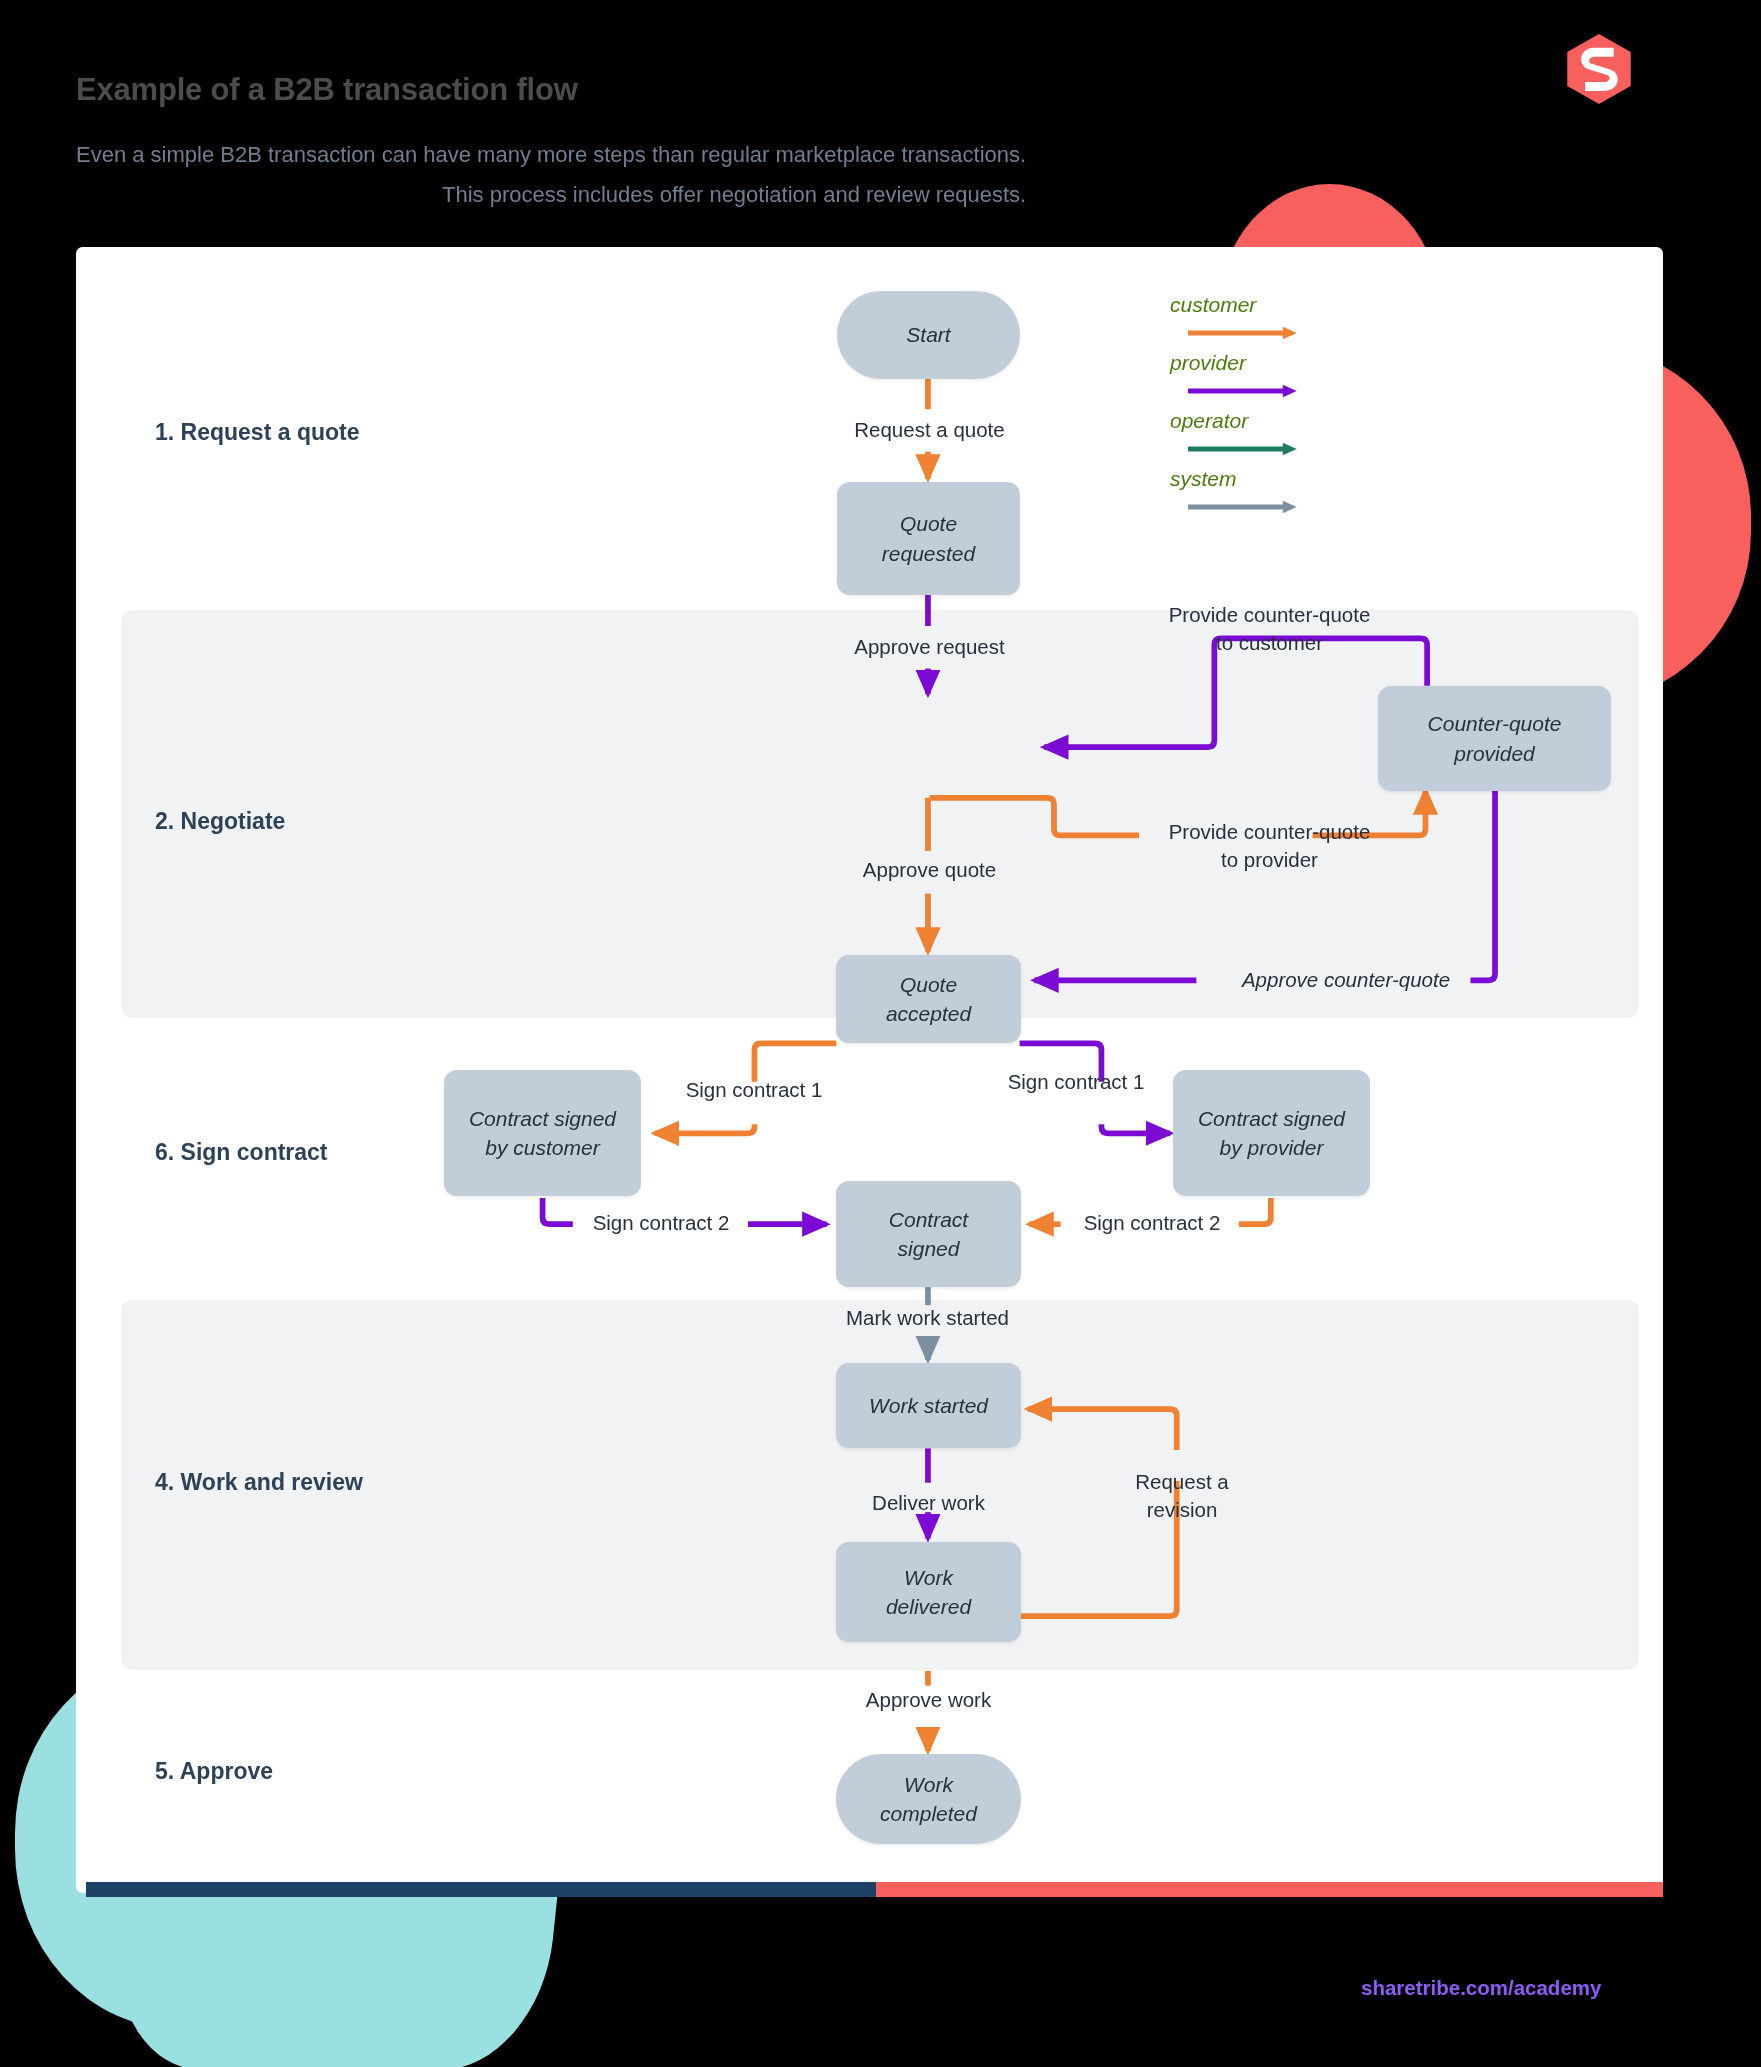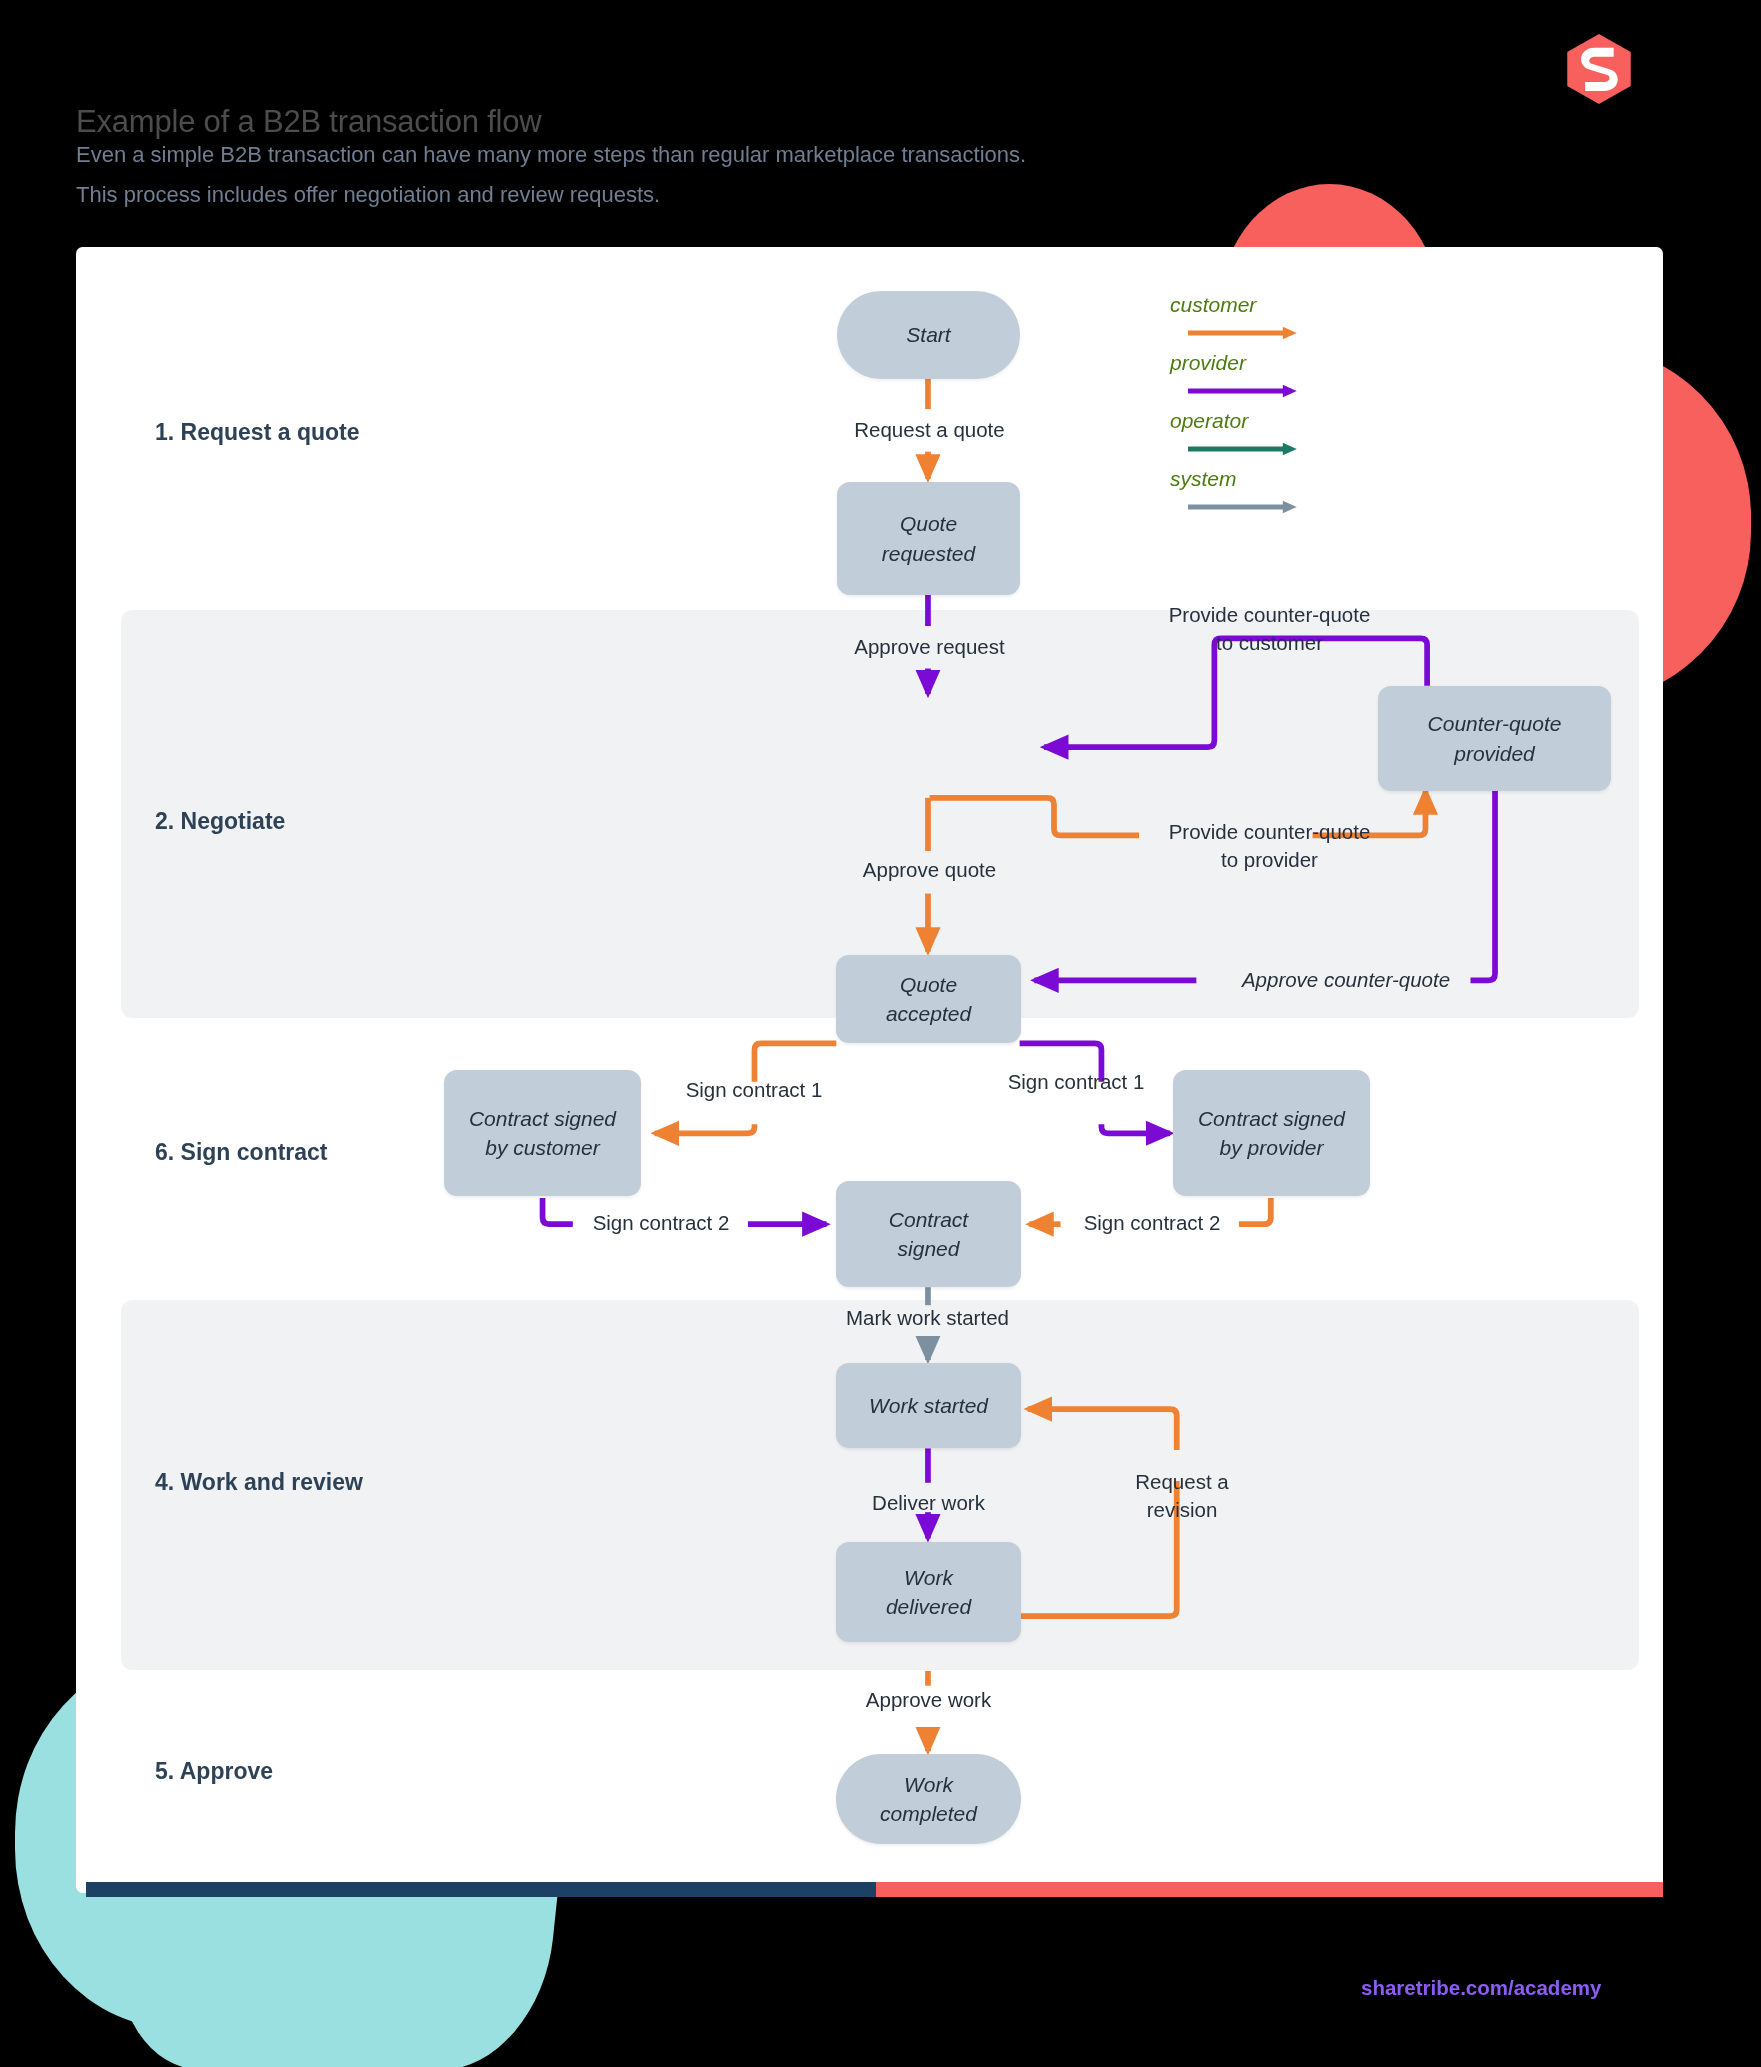--- a/index.html
+++ b/index.html
@@ -45,31 +45,31 @@
     background: #9ae0e0;
     border-radius: 0 0 98px 98px / 0 0 131px 131px;
     transform: skewX(-6deg);
   }
 
   
   .title {
     position: absolute;
     left: 76px; top: 72px;
     font-size: 31px;
-    font-weight: normal;
+    font-weight: bold;
     color: #4c4c4c;
     letter-spacing: -0.2px;
-    margin-top: 32px;
   }
   .subtitle {
     position: absolute;
     left: 76px; top: 135px;
     font-size: 22px;
     line-height: 40px;
     color: #707e92;
+    text-align: right;
   }
   .subtitle div { white-space: nowrap; }
 
   
   .logo {
     position: absolute;
     left: 1567px; top: 34px;
     width: 64px; height: 70px;
   }
 

